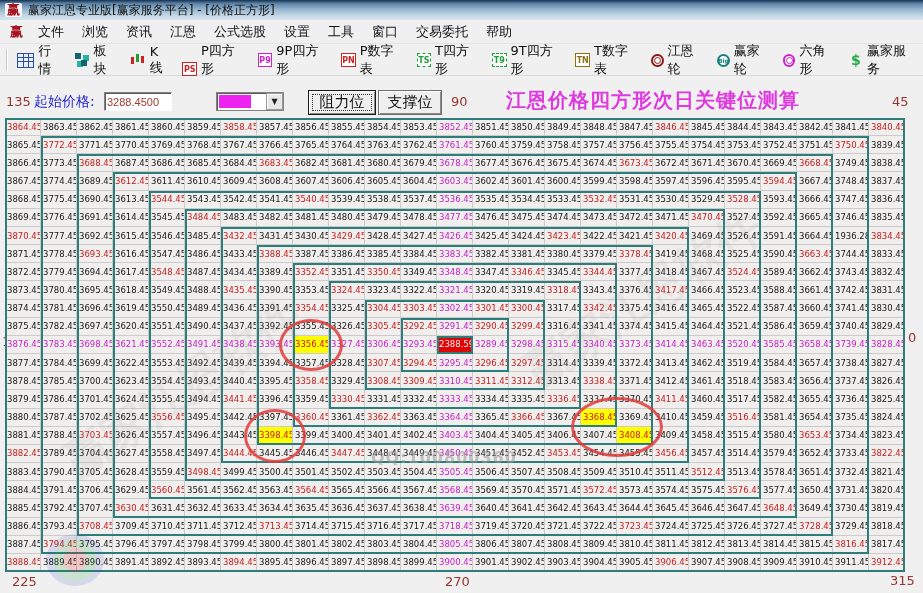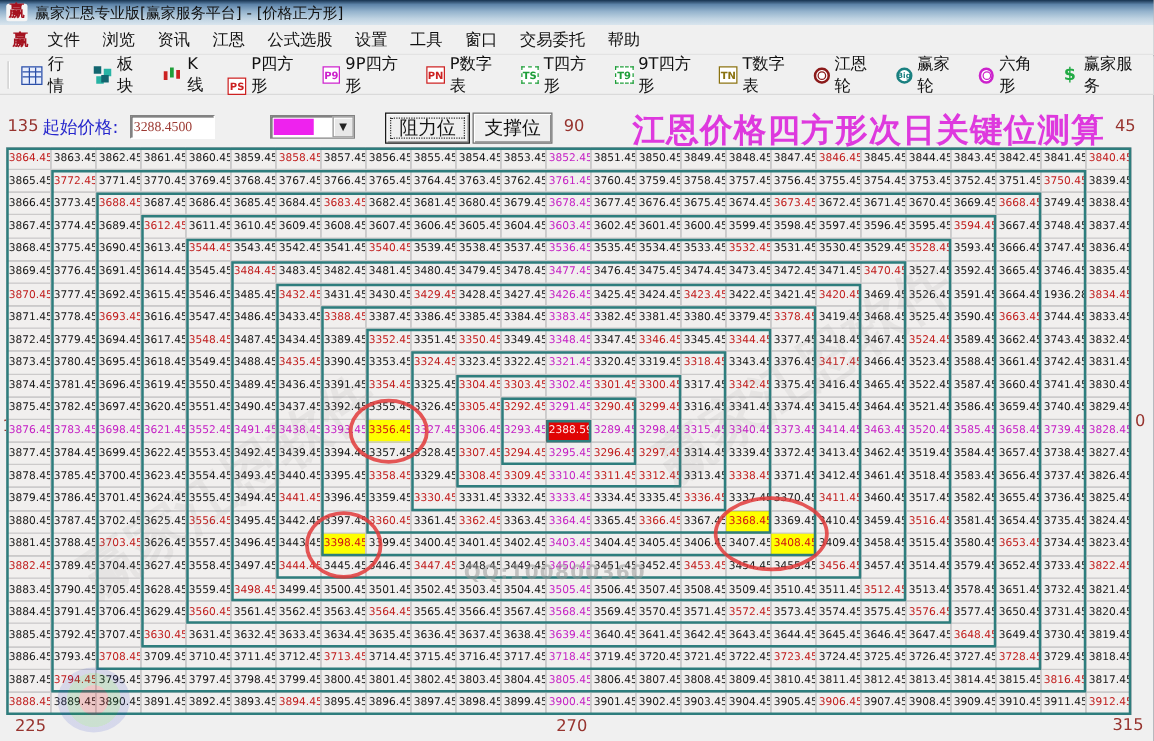--- a/index.html
+++ b/index.html
@@ -43,31 +43,31 @@
   .ic-kline{width:16px;height:14px;position:relative;}
   .ic-kline b{position:absolute;width:3px;}
   .ic-kline b:nth-child(1){left:1px;top:4px;height:7px;background:#cc2222;}
   .ic-kline b:nth-child(2){left:6px;top:1px;height:8px;background:#1f9e3a;}
   .ic-kline b:nth-child(3){left:11px;top:3px;height:7px;background:#cc2222;}
   
   .ctl-label{position:absolute;font-size:14px;color:#2626cc;}
   .angle{position:absolute;font-size:13px;color:#97342f;}
   .price-input{position:absolute;left:104px;top:92px;width:62px;height:17px;background:#fff;
     border:1px solid #828282;border-bottom-color:#fff;border-right-color:#fff;
-    box-shadow:inset 1px 1px 0 #5a5a5a;font-size:11px;color:#9c3a33;padding:0 2px;font-family:Liberation Serif, serif;}
+    box-shadow:inset 1px 1px 0 #5a5a5a;font-size:11px;color:#9c3a33;padding:0 2px;font-family:Liberation Sans, sans-serif;}
   .step-combo{position:absolute;left:216px;top:92px;width:68px;height:19px;background:#fff;
     border:1px solid #828282;box-shadow:inset 1px 1px 0 #5a5a5a;display:flex;align-items:center;box-sizing:border-box;}
   .step-swatch{width:32px;height:13px;background:#ee22ee;margin-left:2px;}
   .combo-btn{margin-left:auto;width:15px;height:15px;background:#e8e8e8;border:1px solid #999;
     box-shadow:inset 1px 1px 0 #fff;font-size:8px;display:flex;align-items:center;justify-content:center;color:#222;}
   .btn{position:absolute;top:90px;height:25px;background:#efefef;border:1px solid #6f6f6f;
     box-shadow:inset 1px 1px 0 #fff,inset -1px -1px 0 #8a8a8a;font-size:15px;color:#111;
     display:flex;align-items:center;justify-content:center;font-family:inherit;}
   .btn.focused{border:1px solid #1a1a1a;outline:1px dotted #333;outline-offset:-5px;}
-  .heading{position:absolute;left:506px;top:87px;font-size:26px;font-weight:bold;color:#de39de;letter-spacing:1px;white-space:nowrap;}
+  .heading{position:absolute;left:506px;top:87px;font-size:20px;font-weight:bold;color:#de39de;letter-spacing:1px;white-space:nowrap;}
   
   .grid-wrap{position:absolute;left:5px;top:118px;width:900px;height:454px;background:#0f172a;}
   .grid{display:grid;width:100%;height:100%;grid-template-columns:repeat(25,1fr);grid-template-rows:repeat(25,1fr);}
   .cell{font-size:8.5px;color:#161616;border-right:1px solid #cccaca;border-bottom:1px solid #cccaca;
     display:flex;align-items:center;padding-left:2px;overflow:hidden;white-space:nowrap;box-sizing:border-box;background:#f1efee;}
   .cell.m{color:#c421c4;}
   .cell.r{color:#c01d1d;}
   .cell.hl{background:#ffff00;color:#d01414;}
   .cell.c{background:#e00404;color:#ffecec;}
   .ring{position:absolute;border:2px solid #2e7d7d;box-sizing:border-box;pointer-events:none;}

